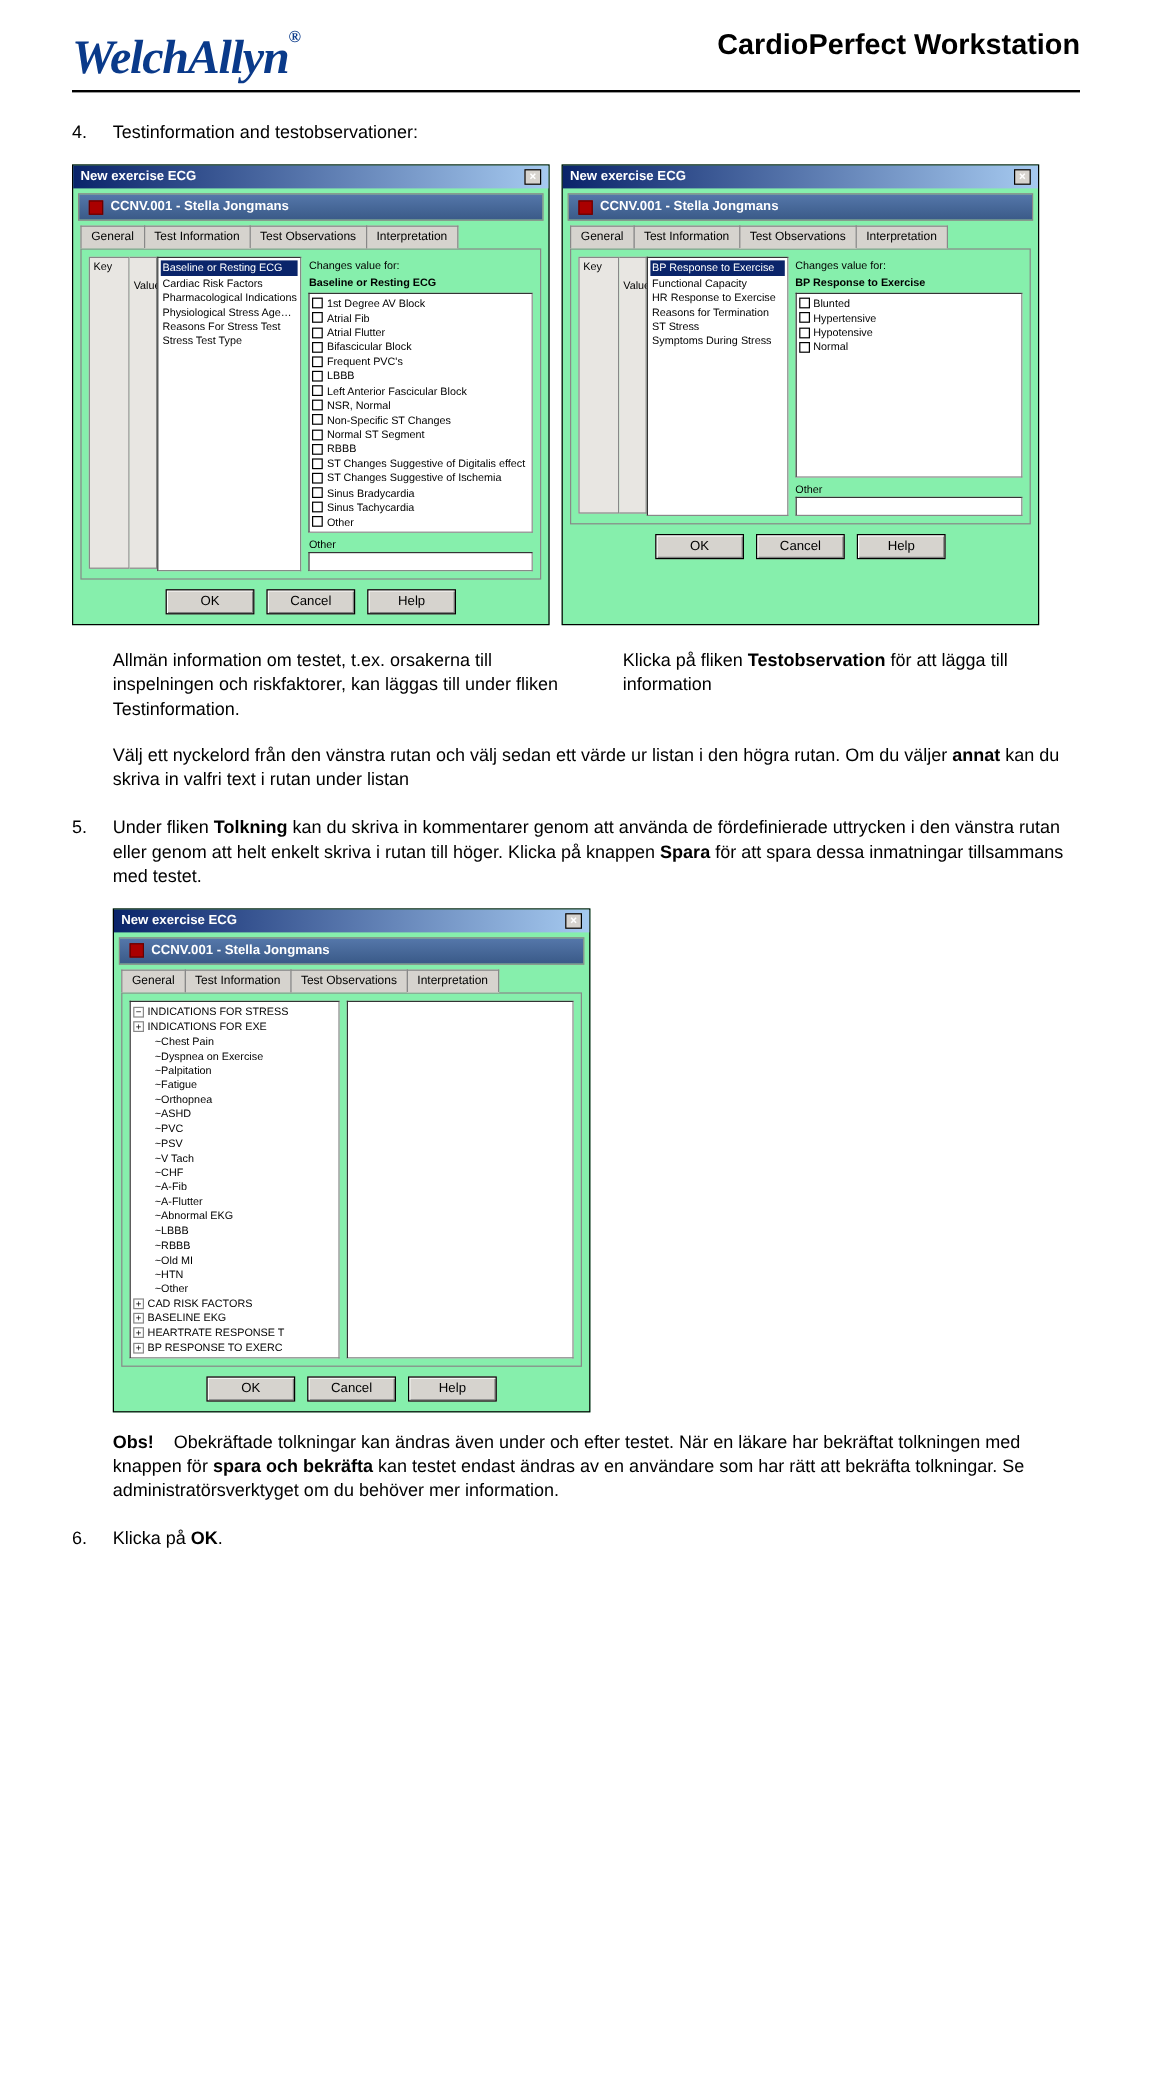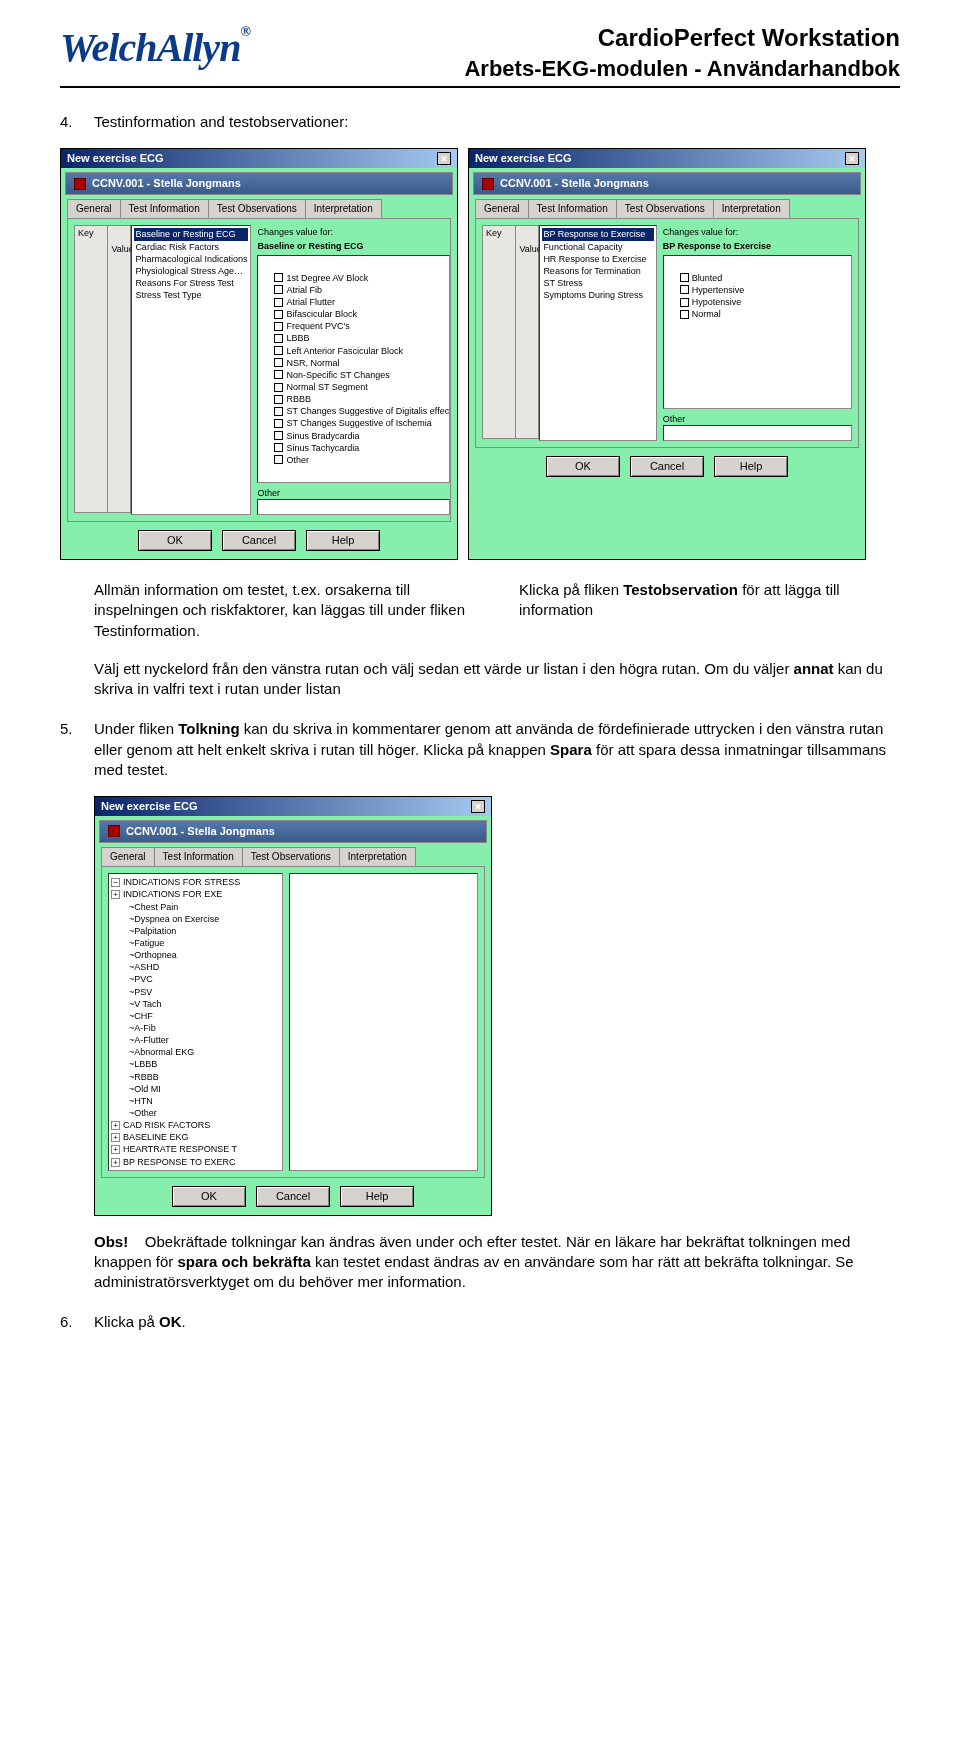--- a/index.html
+++ b/index.html
@@ -65,21 +65,21 @@
   .listbox {
     background: #fff; border: 1px inset #888; flex: 1;
     font-size: 9px; padding: 2px; overflow: hidden;
   }
   .listbox .item { padding: 0 1px; white-space: nowrap; }
   .listbox .item.sel { background: #0a246a; color: #fff; }
   .chv-label { font-size: 9px; padding: 1px 0; }
   .chv-value { font-size: 9px; font-weight: bold; padding: 0 0 3px 0; }
   .checklist {
     background: #fff; border: 1px inset #888; flex: 1; font-size: 9px;
-    padding: 16px; overflow: hidden;
+    padding: 2px; overflow: hidden;
   }
   .chk { display: flex; align-items: center; gap: 3px; white-space: nowrap; }
   .chk .box { width: 9px; height: 9px; border: 1px solid #000; flex-shrink: 0; }
   .other-row { font-size: 9px; margin-top: 4px; }
   .other-input { background: #fff; border: 1px inset #888; width: 100%; height: 16px; }
   .dlg-buttons { display: flex; justify-content: center; gap: 10px; padding: 4px 0 8px; }
   .dlg-btn {
     width: 74px; height: 21px; background: #d6d3ce;
     border: 1px solid #000; box-shadow: inset 1px 1px #fff, inset -1px -1px #808080;
     font-size: 11px; text-align: center; line-height: 19px;
@@ -108,21 +108,20 @@
 <body>
 
 <div class="page">
   <div class="header">
     <div class="logo-row">
       <div class="logo">
         <span>WelchAllyn</span><span class="reg">®</span>
       </div>
       <div class="header-titles">
         <div class="header-title1">CardioPerfect Workstation</div>
-        <div class="header-title2">Arbets-EKG-modulen - Användarhandbok</div>
       </div>
     </div>
     <hr class="header-hr">
   </div>
 
   <div class="content">
     <div class="num-line">
       <div class="num">4.</div>
       <div>Testinformation and testobservationer:</div>
     </div>

